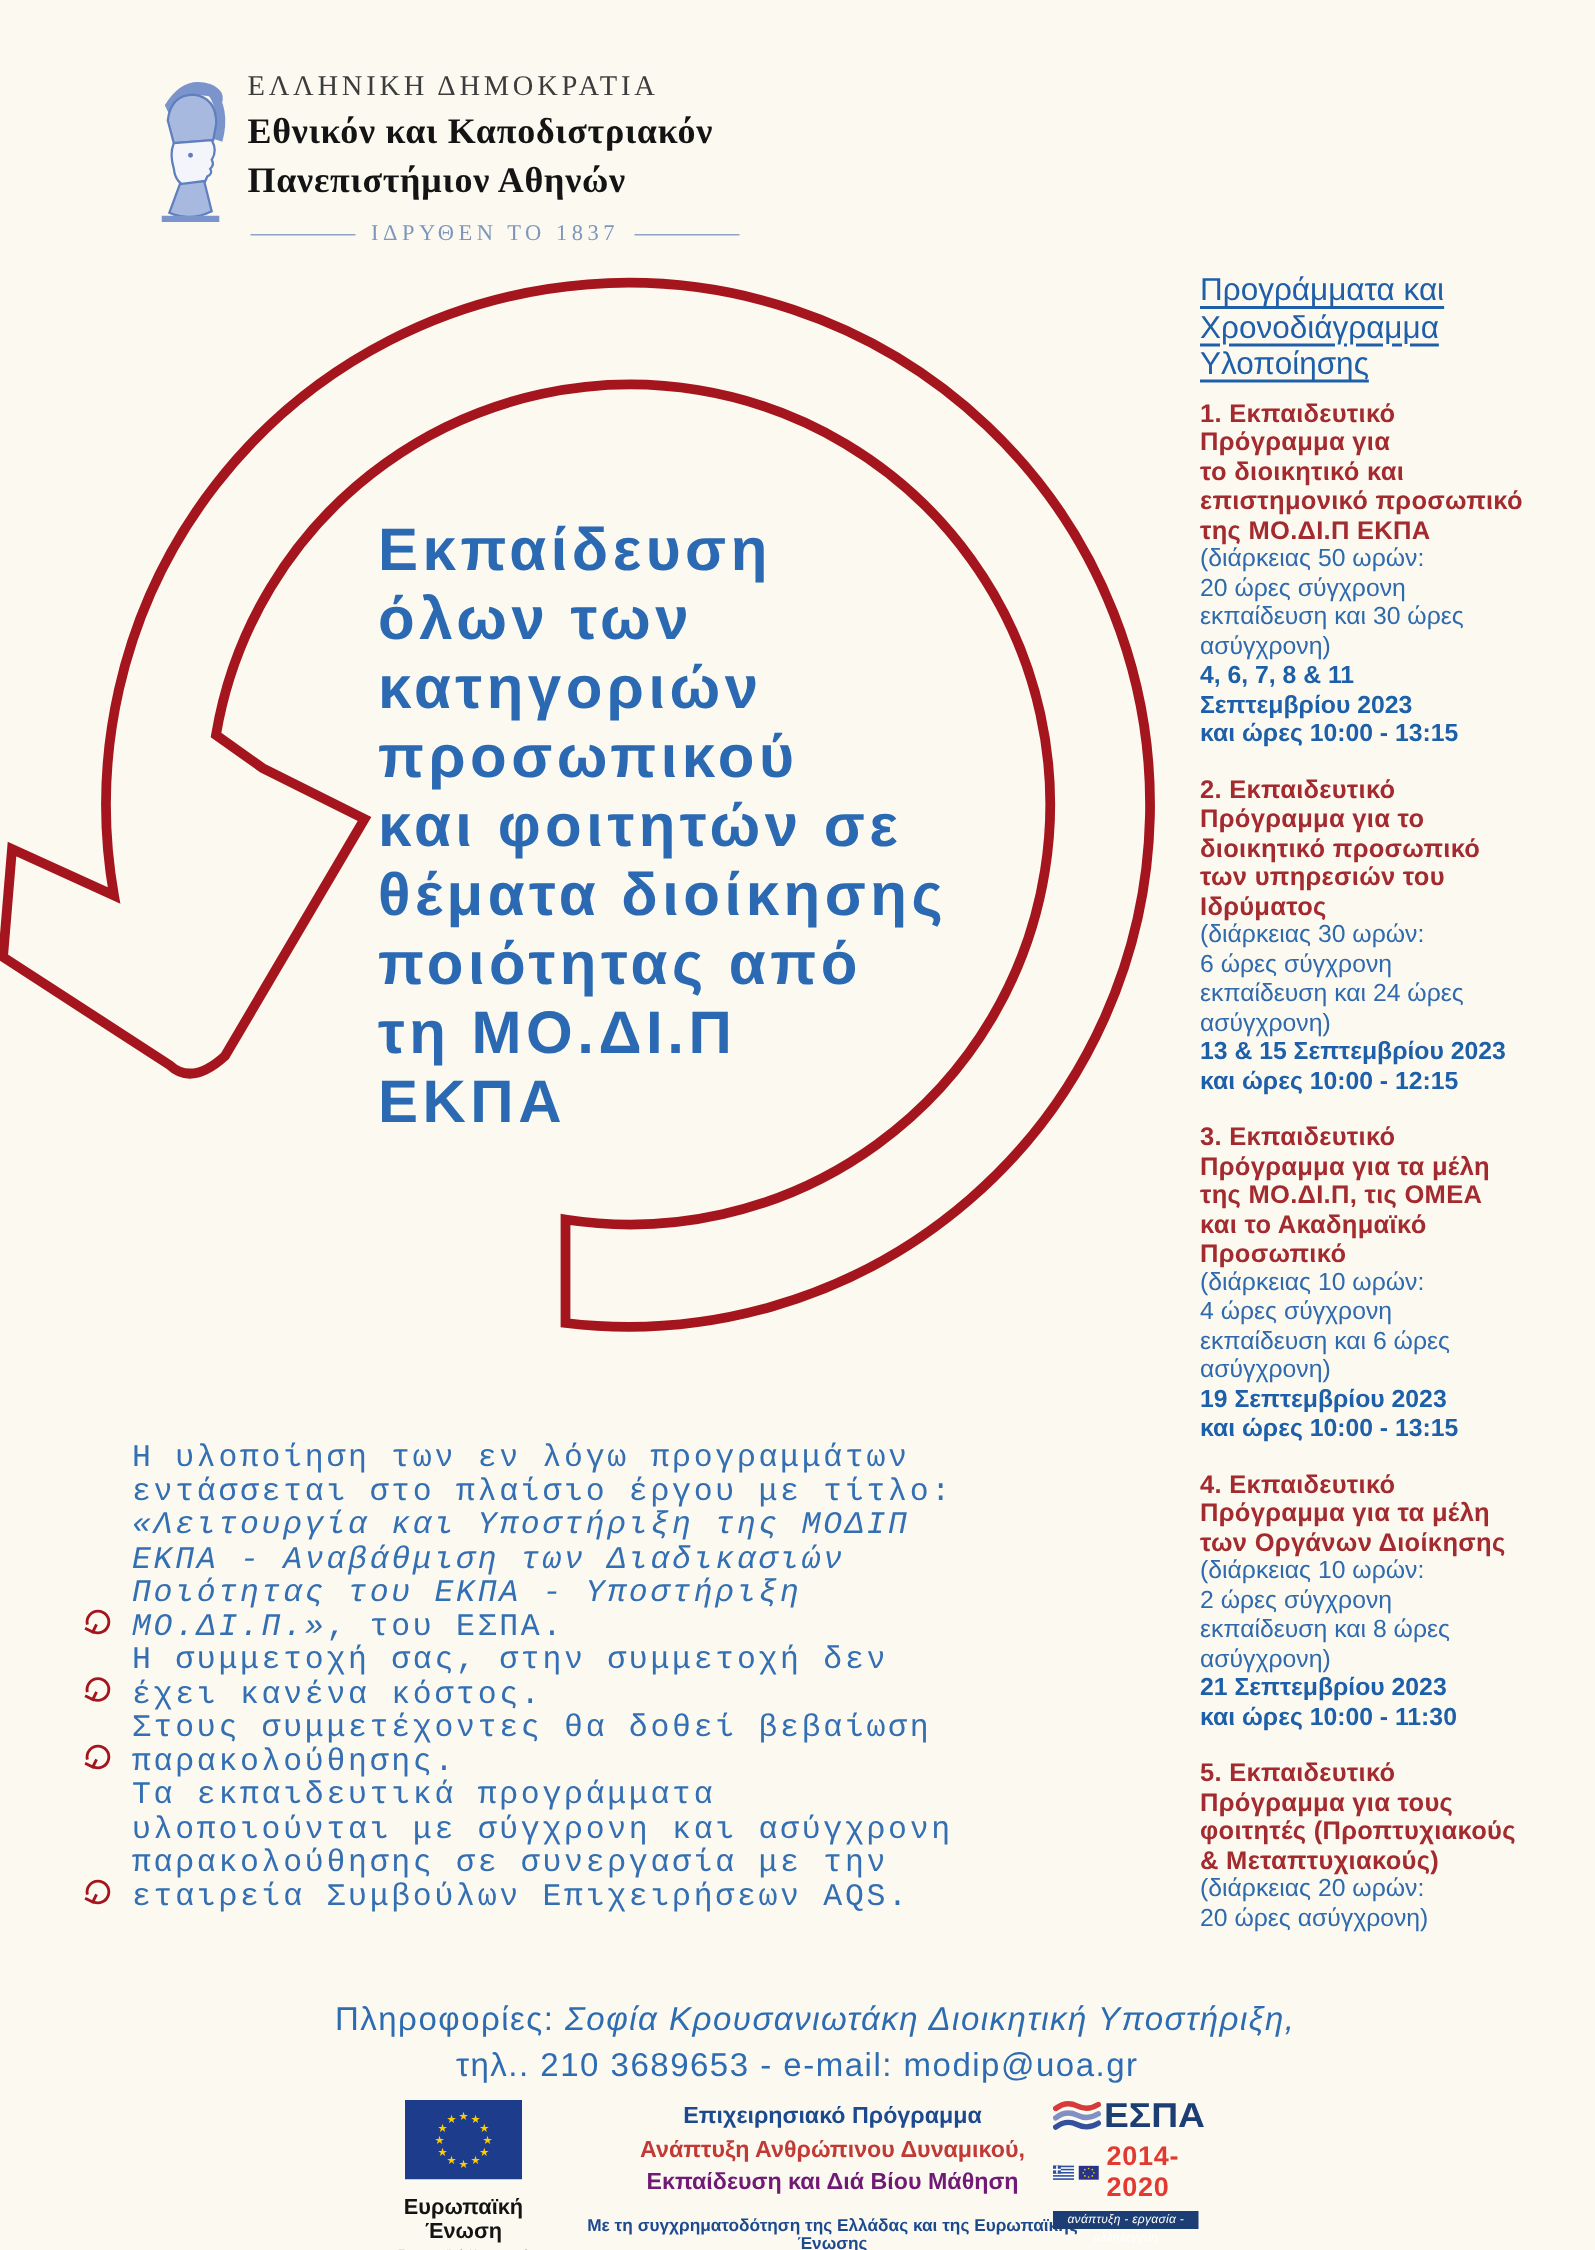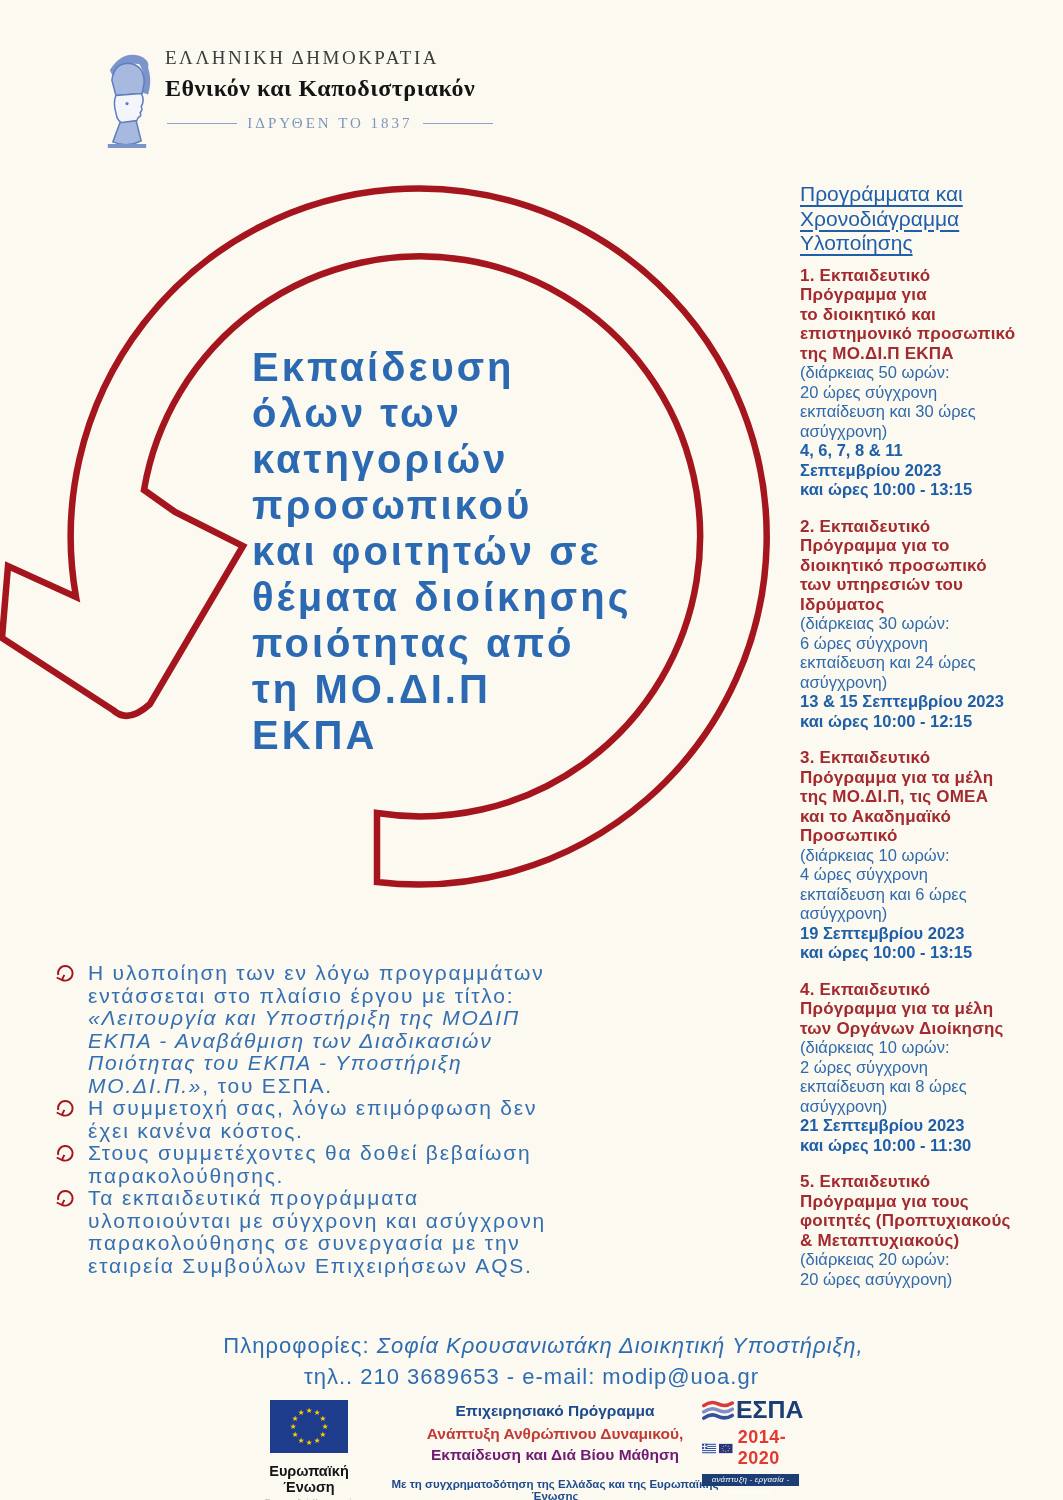--- a/index.html
+++ b/index.html
@@ -38,21 +38,21 @@
   .prog-heading{
     font-size:21px; line-height:24.5px; color:#1f5ea9; margin-bottom:10px;
     text-decoration:underline; text-decoration-thickness:2px; text-underline-offset:4px;
   }
   .program{margin-bottom:17px;}
   .program-title{font-size:17px; line-height:19.5px; font-weight:bold; color:#a32a2e; letter-spacing:0.2px;}
   .program-details{font-size:16.5px; line-height:19.5px; color:#2e6aad;}
   .program-dates{font-size:16.5px; line-height:19.5px; color:#1e5fa9; font-weight:bold;}
   
   .notes{position:absolute; left:55px; top:962px; width:600px;}
-  .note{display:flex; align-items:flex-start;}
+  .note{display:flex; align-items:flex-end;font-family:Liberation Mono, monospace;}
   .note-bullet{flex:0 0 33px; padding-top:1px;}
   .note-body{flex:1; font-size:21px; line-height:22.5px; letter-spacing:1.8px; color:#336fb2;}
   .note-line .it{font-style:italic;}
   
   .contact{position:absolute; left:0; top:1330px; width:1063px; text-align:center; color:#2e6cb2; font-size:22px; line-height:31px; letter-spacing:1px;}
   .contact .lbl{font-weight:normal;margin-left:24px;}
   .contact .nm{font-style:italic;}
   
   .f-eu{position:absolute; left:253px; top:1400px; width:112px; text-align:center;}
   .f-eu-label{font-size:14.5px; font-weight:bold; color:#141414; margin-top:6px;}
@@ -80,20 +80,21 @@
       <path d="M46 10 Q58 24 52 46 L46 44 Q51 26 42 14 Z" fill="#7b95cc"></path>
       <path d="M16 32 Q18 15 33 15 Q48 17 48 34 L46 45 L20 47 Z" fill="#a7b9de" stroke="#5f7fbe" stroke-width="1.5"></path>
       <path d="M20 47 L45 45 Q49 52 45 58 Q47 61 44 64 Q46 67 42 69 Q40 77 30 76 Q21 74 20 64 Q17 54 20 47 Z" fill="#f3f5fb" stroke="#5f7fbe" stroke-width="1.5"></path>
       <circle cx="31" cy="55" r="1.6" fill="#5f7fbe"></circle>
       <path d="M24 74 L40 72 L45 92 Q31 99 17 93 Z" fill="#a7b9de" stroke="#5f7fbe" stroke-width="1.5"></path>
       <path d="M12 97 L50 97" stroke="#7b95cc" stroke-width="4"></path>
     </svg>
     <div class="uni-text">
       <div class="uni-country">ΕΛΛΗΝΙΚΗ ΔΗΜΟΚΡΑΤΙΑ</div>
       <div class="uni-name">Εθνικόν και Καποδιστριακόν</div>
+      <div class="uni-name">Πανεπιστήμιον Αθηνών</div>
       <div class="uni-founded-row">
         <div class="uni-rule"></div>
         <div class="uni-founded">ΙΔΡΥΘΕΝ ΤΟ 1837</div>
         <div class="uni-rule"></div>
       </div>
     </div>
   </div>
 
 
   <div class="arrow-wrap">
@@ -154,21 +155,21 @@
           <div class="note-line"><span class="it">Ποιότητας του ΕΚΠΑ - Υποστήριξη</span></div>
           <div class="note-line"><span class="it">ΜΟ.ΔΙ.Π.»</span><span>, του ΕΣΠΑ.</span></div>
         </div>
       </div>
       <div class="note">
         <span class="note-bullet"><svg width="21" height="21" viewBox="0 0 22 22" xmlns="http://www.w3.org/2000/svg">
             <path d="M 3.4 12.6 A 7.6 7.6 0 1 1 7.4 17.6" fill="none" stroke="#a4151e" stroke-width="2"></path>
             <path d="M 9.8 12.4 L 7.2 17.8 L 1.8 15.2" fill="none" stroke="#a4151e" stroke-width="2"></path>
           </svg></span>
         <div class="note-body">
-          <div class="note-line"><span>Η συμμετοχή σας, λόγω επιμόρφωση δεν</span></div>
+          <div class="note-line"><span>Η συμμετοχή σας, στην συμμετοχή δεν</span></div>
           <div class="note-line"><span>έχει κανένα κόστος.</span></div>
         </div>
       </div>
       <div class="note">
         <span class="note-bullet"><svg width="21" height="21" viewBox="0 0 22 22" xmlns="http://www.w3.org/2000/svg">
             <path d="M 3.4 12.6 A 7.6 7.6 0 1 1 7.4 17.6" fill="none" stroke="#a4151e" stroke-width="2"></path>
             <path d="M 9.8 12.4 L 7.2 17.8 L 1.8 15.2" fill="none" stroke="#a4151e" stroke-width="2"></path>
           </svg></span>
         <div class="note-body">
           <div class="note-line"><span>Στους συμμετέχοντες θα δοθεί βεβαίωση</span></div>

